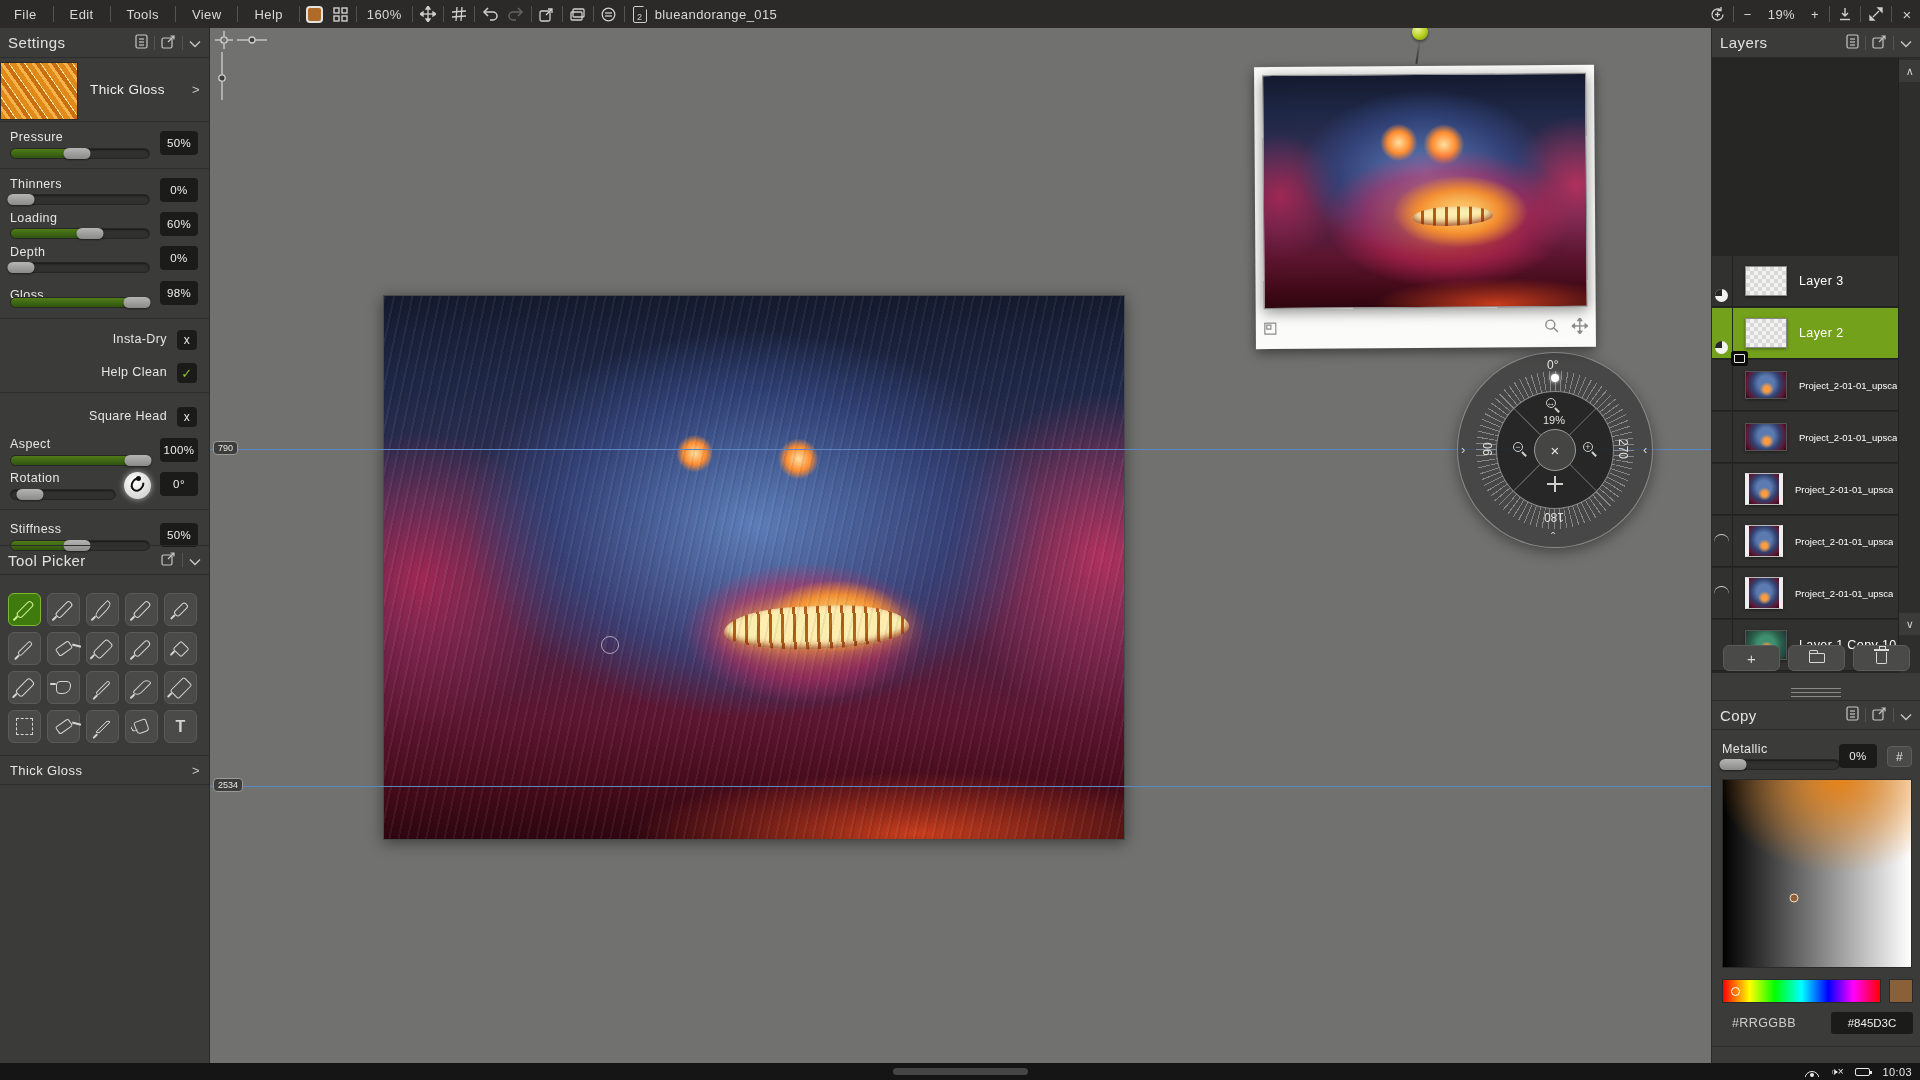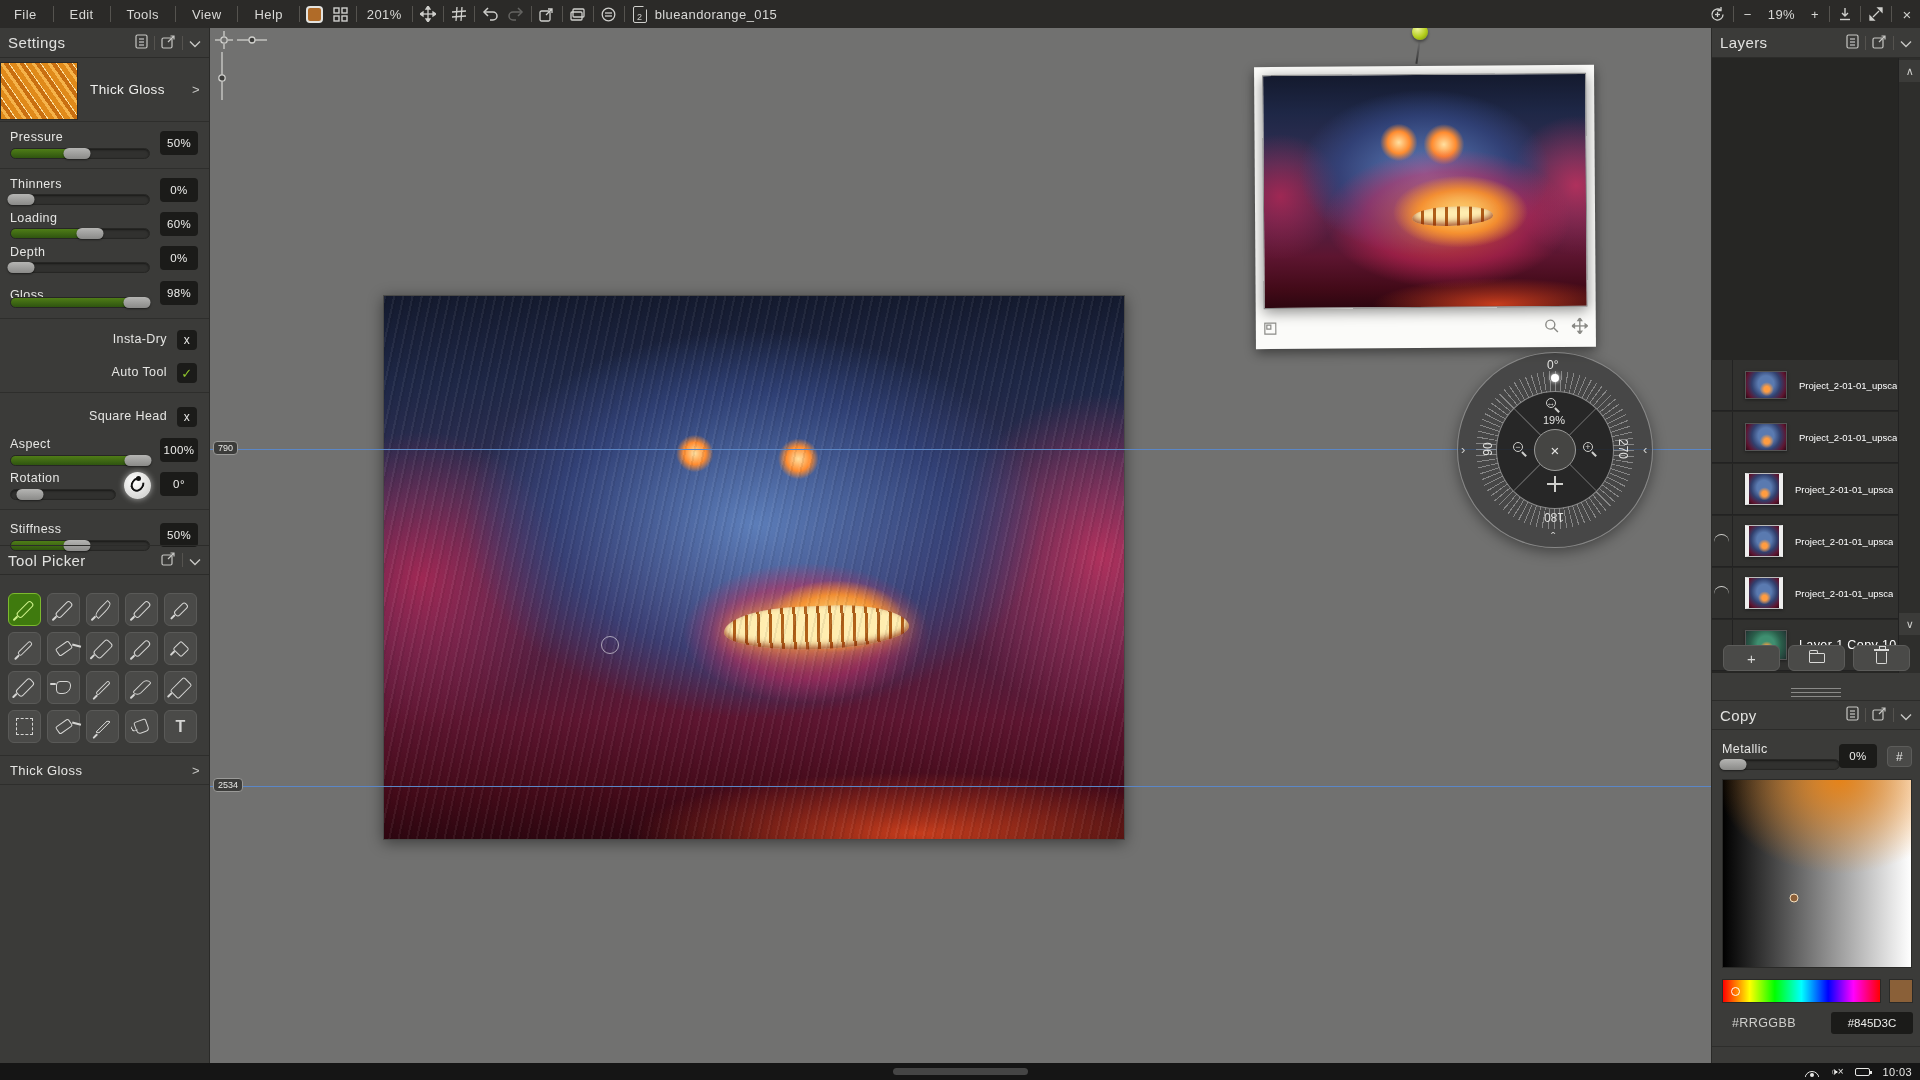--- a/index.html
+++ b/index.html
@@ -189,21 +189,21 @@
       <svg width="15" height="15" viewBox="0 0 15 15">
           <g fill="none" stroke="#cfcfcc" stroke-width="1.4">
             <rect x="1" y="1" width="5" height="5"></rect>
             <rect x="9" y="1" width="5" height="5"></rect>
             <rect x="1" y="9" width="5" height="5"></rect>
             <rect x="9" y="9" width="5" height="5"></rect>
           </g>
         </svg>
     </span>
     <span class="vsep"></span>
-    <span class="tb-text">201%</span>
+    <span class="tb-text">160%</span>
     <span class="vsep"></span>
     <span class="tb-ic">
       <svg width="16" height="16" viewBox="0 0 16 16" stroke="#cfcfcc" stroke-width="1.3" fill="#cfcfcc">
           <line x1="8" y1="1" x2="8" y2="15"></line>
           <line x1="1" y1="8" x2="15" y2="8"></line>
           <path d="M8 0l2 3H6zM8 16l2-3H6zM0 8l3-2v4zM16 8l-3-2v4z"></path>
         </svg>
     </span>
     <span class="vsep"></span>
     <span class="tb-ic">
@@ -352,21 +352,21 @@
       <div class="thumb" style="left: 91%;"></div>
     </div>
     <div class="valbox" style="top:253px;">98%</div>
     <div class="sec-div" style="top:290px;"></div>
 
     <div class="toggle-row" style="top:302px;">
       <span class="t-label">Insta-Dry</span>
       <span class="checkbox">x</span>
     </div>
     <div class="toggle-row" style="top:335px;">
-      <span class="t-label">Auto Tool</span>
+      <span class="t-label">Help Clean</span>
       <span class="checkbox checked">✓</span>
     </div>
     <div class="sec-div" style="top:364px;"></div>
     <div class="toggle-row" style="top:379px;">
       <span class="t-label">Square Head</span>
       <span class="checkbox">x</span>
     </div>
 
     <span class="slider-label" style="top:409px;">Aspect</span>
     <div class="slider" style="top:427px;">
@@ -599,21 +599,36 @@
             </svg></span>
         <span class="vsep"></span>
         <span><svg width="12" height="8" viewBox="0 0 12 8" fill="none" stroke="#c7c7c4" stroke-width="1.4">
               <path d="M1 1.5l5 5 5-5"></path>
             </svg></span>
       </span>
     </div>
 
     <div class="layers-list">
 
-
+      <div class="layer-row" style="top:198px;">
+        <span class="gutter">
+            <span class="pie-ic"></span>
+          </span>
+        <span class="thumb checker" style="width:42px;height:30px;"></span>
+        <span class="lname">Layer 3</span>
+      </div>
+
+      <div class="layer-row selected" style="top:250px;">
+        <span class="gutter">
+          <span class="pie-ic"></span>
+          <span class="gadget-ic"></span>
+        </span>
+        <span class="thumb checker" style="width:42px;height:30px;"></span>
+        <span class="lname">Layer 2</span>
+      </div>
 
       <div class="layer-row" style="top:302px;">
         <span class="gutter"></span>
         <span class="thumb th-paint" style="width:42px;height:28px;"></span>
         <span class="lname small">Project_2-01-01_upsca</span>
       </div>
       <div class="layer-row" style="top:354px;">
         <span class="gutter"></span>
         <span class="thumb th-paint" style="width:42px;height:28px;"></span>
         <span class="lname small">Project_2-01-01_upsca</span>

